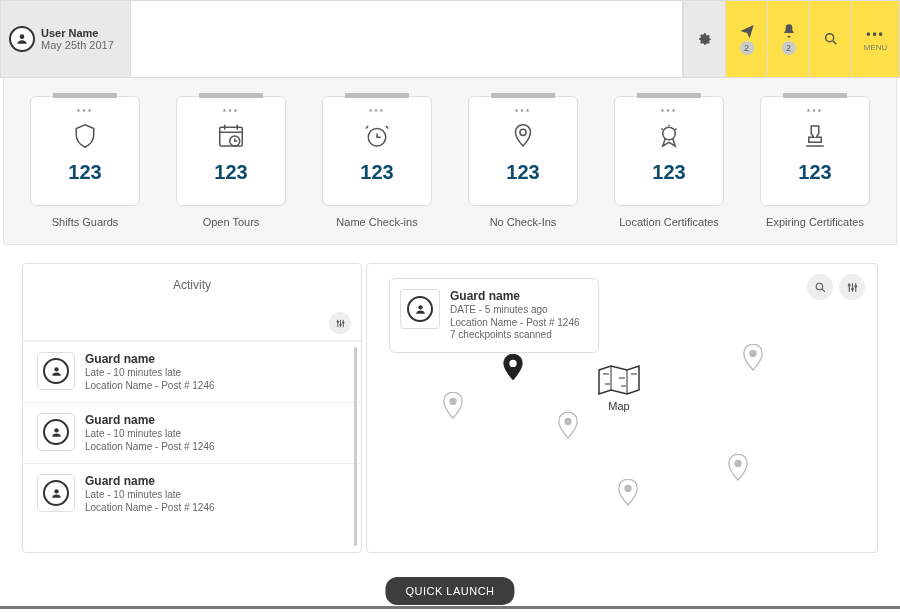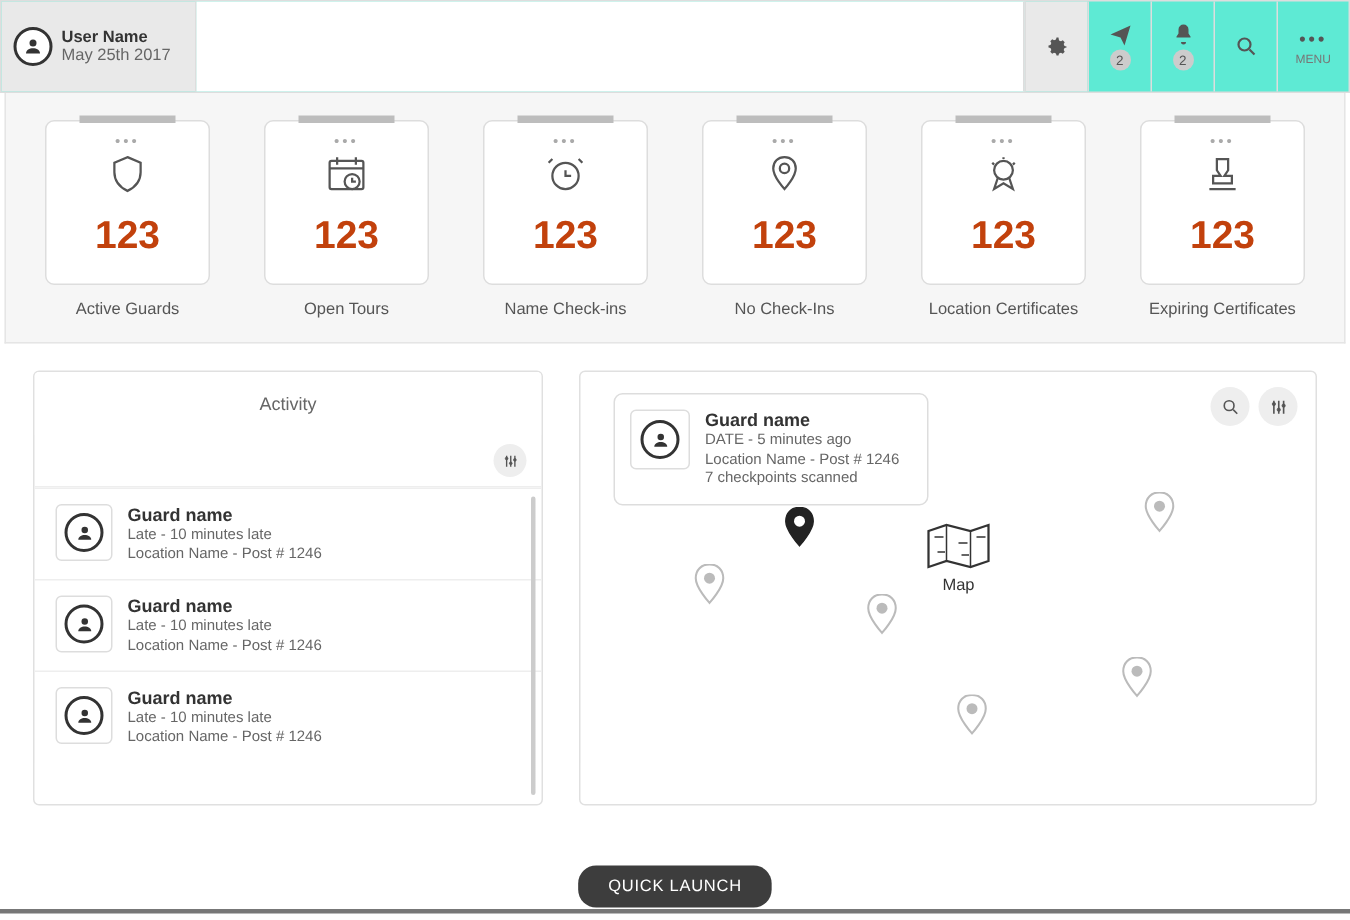--- a/index.html
+++ b/index.html
@@ -6,22 +6,22 @@
   body {
     font-family: "Helvetica Neue", Arial, sans-serif;
     background: #fff;
     color: #333;
     width: 900px;
     height: 613px;
     overflow: hidden;
     position: relative;
   }
   .topbar {
-    height: 62px;
-    background: #5eead4;
+    height: 78px;
+    background: #fde047;
     border: 1px solid #ddd;
     display: flex;
     align-items: stretch;
   }
   .user-block {
     width: 130px;
     background: #e9e9e9;
     border-right: 1px solid #ddd;
     display: flex;
     align-items: center;
@@ -74,26 +74,26 @@
     width:110px; height:110px;
     background:#fff; border:1px solid #ddd; border-radius:6px;
     position:relative;
     display:flex; flex-direction:column; align-items:center; justify-content:center;
     gap:8px;
   }
   .stat-card .topline { position:absolute; top:-4px; left:22px; right:22px; height:5px; background:#bdbdbd; }
   .stat-card .ell { position:absolute; top:8px; left:0; right:0; text-align:center; color:#aaa; font-size:10px; letter-spacing:2px; }
   .stat-card .icon-wrap { height:34px; display:flex;align-items:center;justify-content:center; }
   .stat-card .icon-wrap svg { width:30px; height:30px; stroke:#555; fill:none; stroke-width:1.2; }
-  .stat-card .num { font-size:26px; font-weight:bold; color:#c2410c; }
+  .stat-card .num { font-size:20px; font-weight:bold; color:#0c4a6e; }
   .stat-label { font-size:11px; color:#555; }
 
   .body-area {
     display:flex;
-    gap:24px;
+    gap:4px;
     padding: 18px 22px 0;
   }
   .panel {
     border:1px solid #e0e0e0;
     border-radius:4px;
     background:#fff;
   }
   .left-panel { width: 340px; height: 290px; display:flex; flex-direction:column; overflow:hidden;}
   .right-panel { flex:1; height:290px; padding:10px 14px; position:relative; overflow:hidden;}
 
@@ -228,21 +228,21 @@
       <div class="stat-card">
           <div class="topline"></div>
           <div class="ell">•••</div>
         <div class="icon-wrap">
             <svg viewBox="0 0 24 24">
               <path d="M12 3l7 3v5c0 5-3 8-7 10-4-2-7-5-7-10V6z"></path>
             </svg>
           </div>
         <div class="num">123</div>
       </div>
-      <div class="stat-label">Active Guards</div>
+      <div class="stat-label">Shifts Guards</div>
     </div>
     <div class="stat-card-wrap">
       <div class="stat-card">
           <div class="topline"></div>
           <div class="ell">•••</div>
         <div class="icon-wrap">
             <svg viewBox="0 0 24 24">
               <rect x="3" y="5" width="18" height="15" rx="1"></rect>
               <path d="M3 9h18M7 3v4M17 3v4"></path>
               <circle cx="15" cy="16" r="4"></circle>

